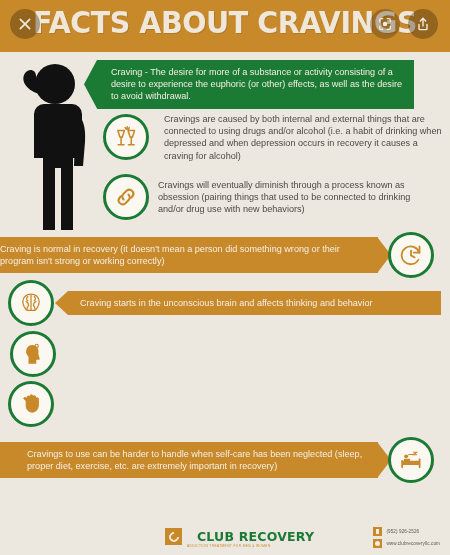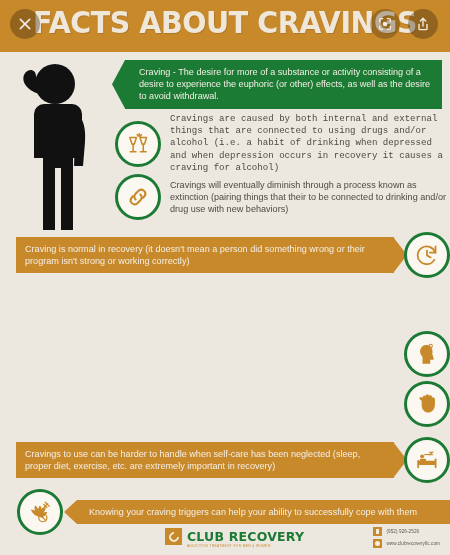--- a/index.html
+++ b/index.html
@@ -39,21 +39,21 @@
   }
   .ovl-close { left: 10px; top: 9px; }
   .ovl-lens  { right: 50px; top: 9px; background: rgba(60,40,10,.30); }
   .ovl-share { right: 12px; top: 9px; }
   .ovl-btn svg { width: 16px; height: 16px; }
 
   
   .person { position: absolute; left: 8px; top: 56px; width: 86px; height: 182px; }
 
   
-  .row { position: absolute; display: flex; align-items: center; justify-content: flex-end; }
+  .row { position: absolute; display: flex; align-items: center; }
 
   .banner {
     color: #f4efe6;
     font-size: 9.1px;
     line-height: 12.2px;
     padding: 6px 10px 6px 14px;
     position: relative;
   }
   .banner.green { background: #1b7a33; }
   .banner.orange { background: #c8892a; }
@@ -89,21 +89,21 @@
   .plaintext {
     color: #4d4a45;
     font-size: 9.1px;
     line-height: 12.2px;
   }
 
   
   .footer { position: absolute; left: 0; right: 0; bottom: 0; height: 30px; }
   .brand {
     position: absolute; left: 165px; top: 3px;
-    display: flex; align-items: center; gap: 5px;
+    display: flex; align-items: center; gap: 15px;
   }
   .brand-mark {
     width: 17px; height: 17px; background: #c8892a;
     display: flex; align-items: center; justify-content: center;
   }
   .brand-mark span {
     width: 10px; height: 10px; border-radius: 50%;
     border: 2.5px solid #f3ead8; border-top-color: transparent;
     transform: rotate(45deg);
   }
@@ -162,21 +162,21 @@
     <path d="M30 48 h34 a10 10 0 0110 10 v44 h-9 v72 h-12 v-62 h-6 v62 h-12 v-72 h-9 V58 a10 10 0 0110 -10 z" fill="#111"></path>
     <path d="M66 56 c10 4 12 18 11 30 l-2 24 h-9 l1 -28 z" fill="#111"></path>
   </svg>
 
   <div class="row" style="left:97px; top:60px; width:345px;">
     <div class="banner green notch-left" style="width:317px;">
       <span>Craving - The desire for more of a substance or activity consisting of a desire to experience the euphoric (or other) effects, as well as the desire to avoid withdrawal.</span>
     </div>
   </div>
 
-  <div class="row" style="left:103px; top:113px; width:345px; gap:9px;font-family:Liberation Mono, monospace;">
+  <div class="row" style="left:103px; top:113px; width:345px; gap:15px;">
     <div class="icon-circle">
       <svg viewBox="0 0 32 32">
         <g fill="none" stroke="#c8892a" stroke-width="1.9" stroke-linecap="round" stroke-linejoin="round">
           <path d="M6 8 L14 8 L11.5 16 a3 3 0 01-3 0 Z"></path>
           <path d="M10 16 L10 25 M6.5 25.5 L13.5 25.5"></path>
           <path d="M18.5 8 L26.5 8 L24 16 a3 3 0 01-3 0 Z"></path>
           <path d="M22.5 16 L22.5 25 M19 25.5 L26 25.5"></path>
           <path d="M15 4.5 L16.5 6.5 M17.5 3.5 L17.5 6 M20 4.5 L19 6.5"></path>
         </g>
       </svg>
@@ -186,38 +186,53 @@
 
   <div class="row" style="left:103px; top:174px; width:345px; gap:9px;">
     <div class="icon-circle">
       <svg viewBox="0 0 32 32">
         <g fill="none" stroke="#c8892a" stroke-width="2.6" stroke-linecap="round">
           <path d="M13 19 a5 5 0 010-7 l4-4 a5 5 0 017 7 l-2 2"></path>
           <path d="M19 13 a5 5 0 010 7 l-4 4 a5 5 0 01-7-7 l2-2"></path>
         </g>
       </svg>
     </div>
-    <div class="plaintext" style="width:278px;">Cravings will eventually diminish through a process known as extinction (pairing things that their to be connected to drinking and/or drug use with new behaviors)</div>
+    <div class="plaintext" style="width:278px;">Cravings will eventually diminish through a process known as obsession (pairing things that used to be connected to drinking and/or drug use with new behaviors)</div>
   </div>
 
   <div class="row" style="left:0px; top:232px; width:450px;">
-    <div class="banner orange point-right" style="width:378px; padding-left:9px;">
+    <div class="banner orange point-right" style="width:378px; padding-left:0;">
       <span>Craving is normal in recovery (it doesn't mean a person did something wrong or their program isn't strong or working correctly)</span>
     </div>
     <div class="icon-circle" style="margin-left:10px;">
       <svg viewBox="0 0 32 32">
         <g fill="none" stroke="#c8892a" stroke-width="2.2" stroke-linecap="round">
           <path d="M26 13 a11 11 0 10-1 9"></path>
           <path d="M26.5 5.5 L26.5 13 L19.5 13"></path>
           <path d="M16 10.5 L16 16.5 L20.5 19"></path>
         </g>
       </svg>
     </div>
   </div>
 
+  <div class="row" style="left:8px; top:280px; width:442px;">
+    <div class="icon-circle">
+      <svg viewBox="0 0 32 32">
+        <g fill="none" stroke="#c8892a" stroke-width="1.6" stroke-linecap="round">
+          <path d="M16 5 C10 5 6 9 6 14 c0 5 3 9 5 11 h10 c2-2 5-6 5-11 0-5-4-9-10-9z"></path>
+          <path d="M16 6 L16 25 M12 8 c-2 2-2 4 0 5 M20 8 c2 2 2 4 0 5
+                   M10 14 c2 1 3 3 3 5 M22 14 c-2 1-3 3-3 5
+                   M13 19 c-1 1-2 3-2 5 M19 19 c1 1 2 3 2 5"></path>
+        </g>
+      </svg>
+    </div>
+    <div class="banner orange notch-left" style="width:373px; margin-left:14px; padding-left:12px;">
+      <span>Craving starts in the unconscious brain and affects thinking and behavior</span>
+    </div>
+  </div>
 
   <div class="row" style="left:0px; top:331px; width:450px;">
     <div class="icon-circle" style="margin-left:10px;">
       <svg viewBox="0 0 32 32">
         <path d="M20 28 V23 h3 c1 0 1.5-.7 1.2-1.6 L22.5 16 c1.5-6-2-11-7-11 -4.5 0-8 3.5-8 8 0 3 1.5 5 3 6.5 V28 Z" fill="#c8892a"></path>
         <circle cx="13.5" cy="9" r="2.6" fill="none" stroke="#c8892a" stroke-width="1.5"></circle>
         <circle cx="20.5" cy="6" r="2" fill="none" stroke="#c8892a" stroke-width="1.4"></circle>
       </svg>
     </div>
   </div>
@@ -227,58 +242,40 @@
       <svg viewBox="0 0 32 32">
         <path d="M11 13 V8 a1.8 1.8 0 013.6 0 v4 M14.6 12 V6.5 a1.8 1.8 0 013.6 0 V12
                  M18.2 12 V7.5 a1.8 1.8 0 013.6 0 V13
                  M21.8 13 V10 a1.7 1.7 0 013.4 0 v7 c0 5-3 9-7.6 9 -4.6 0-7.6-3.6-7.6-8 v-4.5
                  c0-1.4-1-2.4-2.2-3.2 -1-.7-1-2 .3-2.2 1.4-.2 2.7.6 3.3 1.6" fill="#c8892a" stroke="#c8892a" stroke-width="1.1" stroke-linejoin="round"></path>
       </svg>
     </div>
   </div>
 
   <div class="row" style="left:0px; top:437px; width:450px;">
-    <div class="banner orange point-right" style="width:378px; padding-left:9px;">
+    <div class="banner orange point-right" style="width:378px; padding-left:27px;">
       <span>Cravings to use can be harder to handle when self-care has been neglected (sleep, proper diet, exercise, etc. are extremely important in recovery)</span>
     </div>
     <div class="icon-circle" style="margin-left:10px;">
       <svg viewBox="0 0 32 32">
         <g fill="#c8892a">
           <rect x="5" y="17" width="22" height="5" rx="1"></rect>
           <rect x="4" y="16" width="2.2" height="10" rx="1"></rect>
           <rect x="25.5" y="14" width="2.2" height="12" rx="1"></rect>
           <rect x="7" y="14.5" width="8" height="3" rx="1.4"></rect>
           <circle cx="10" cy="11.5" r="2.4"></circle>
         </g>
         <g fill="none" stroke="#c8892a" stroke-width="1.3" stroke-linecap="round">
           <path d="M13 9.5 c2-1 3.5.5 5.5-.5"></path>
           <path d="M19 6.5 h4 l-4 3 h4"></path>
         </g>
       </svg>
     </div>
   </div>
 
-  <div class="row" style="left:8px; top:489px; width:442px;">
-    <div class="icon-circle">
-      <svg viewBox="0 0 32 32">
-        <path d="M10 20 c-3-2-5-5-5-7 2 0 4 1 5 2 -1-2-1-5 0-7 2 1 3 3 3.5 5 .5-2 1.5-4 2.5-5
-                 1 1 2 3 2 5 1-2 3-3 5-3 0 2-1 5-3 7 2-1 4-1 5-1 -1 3-4 6-7 7 z" fill="#c8892a"></path>
-        <g fill="none" stroke="#c8892a" stroke-width="1.5" stroke-linecap="round">
-          <path d="M19 12.5 L25.5 6"></path>
-          <path d="M22.5 4 L27.5 9"></path>
-          <path d="M20.5 6.5 L24.5 10.5"></path>
-          <circle cx="19.5" cy="23" r="5"></circle>
-          <path d="M15.8 19.3 L23.2 26.7"></path>
-        </g>
-      </svg>
-    </div>
-    <div class="banner orange notch-left" style="width:373px; margin-left:14px; padding-left:12px;">
-      <span>Knowing your craving triggers can help your ability to successfully cope with them</span>
-    </div>
-  </div>
 
   <div class="footer">
     <div class="brand">
       <div class="brand-mark">
           <span></span>
         </div>
       <div class="brand-name">CLUB RECOVERY</div>
     </div>
     <div class="brand-tag">ADDICTION TREATMENT FOR MEN &amp; WOMEN</div>
 

